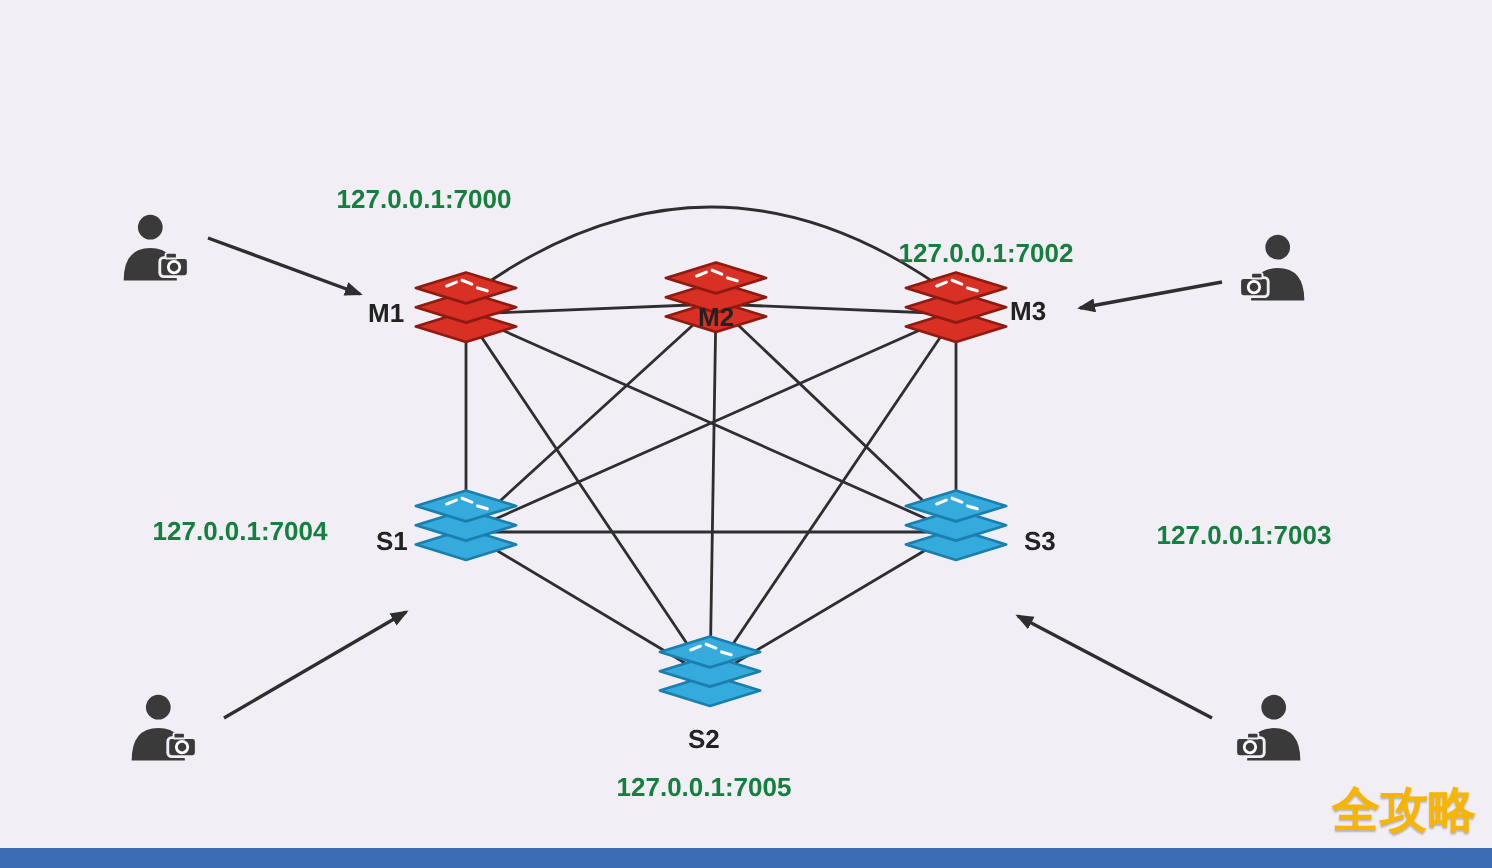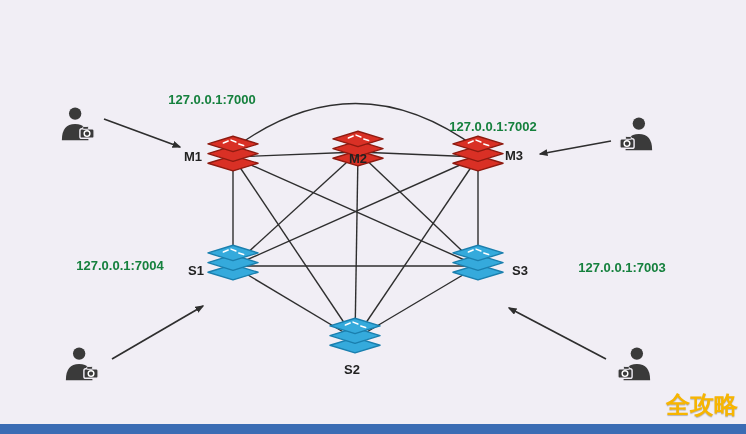--- a/index.html
+++ b/index.html
@@ -102,20 +102,21 @@
       <line x1="611" y1="141" x2="540" y2="154" class="arrow" marker-end="url(#ah)"></line>
       <line x1="112" y1="359" x2="203" y2="306" class="arrow" marker-end="url(#ah)"></line>
       <line x1="606" y1="359" x2="509" y2="308" class="arrow" marker-end="url(#ah)"></line>
     </svg>
 
 
   <div class="addr addr-7000">127.0.0.1:7000</div>
   <div class="addr addr-7002">127.0.0.1:7002</div>
   <div class="addr addr-7004">127.0.0.1:7004</div>
   <div class="addr addr-7003">127.0.0.1:7003</div>
+  <div class="addr addr-7005">127.0.0.1:7005</div>
 
   <span class="nlabel lbl-m1">M1</span>
   <span class="nlabel lbl-m2">M2</span>
   <span class="nlabel lbl-m3">M3</span>
   <span class="nlabel lbl-s1">S1</span>
   <span class="nlabel lbl-s3">S3</span>
   <span class="nlabel lbl-s2">S2</span>
 
   <div class="node node-m1">
     <svg class="redis-icon master" viewBox="0 0 56 46" width="54" height="45">

